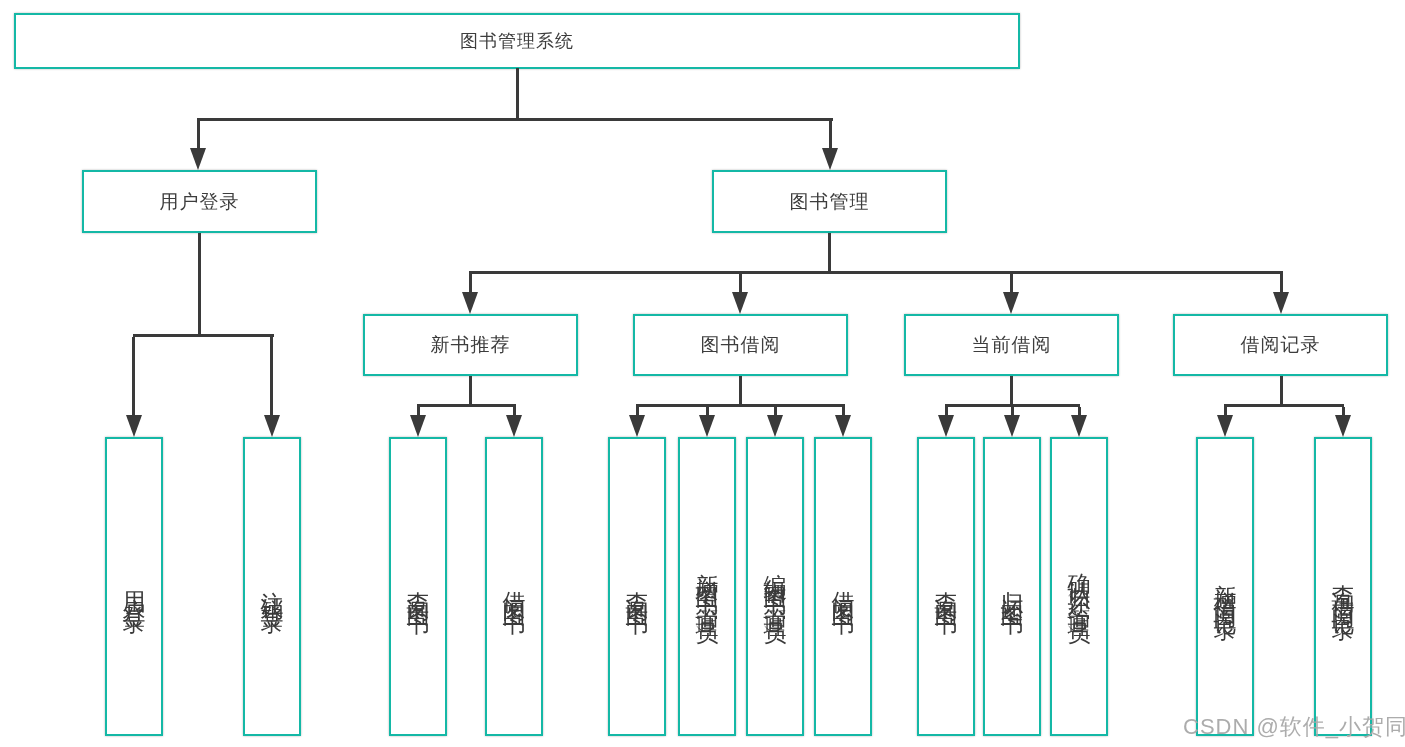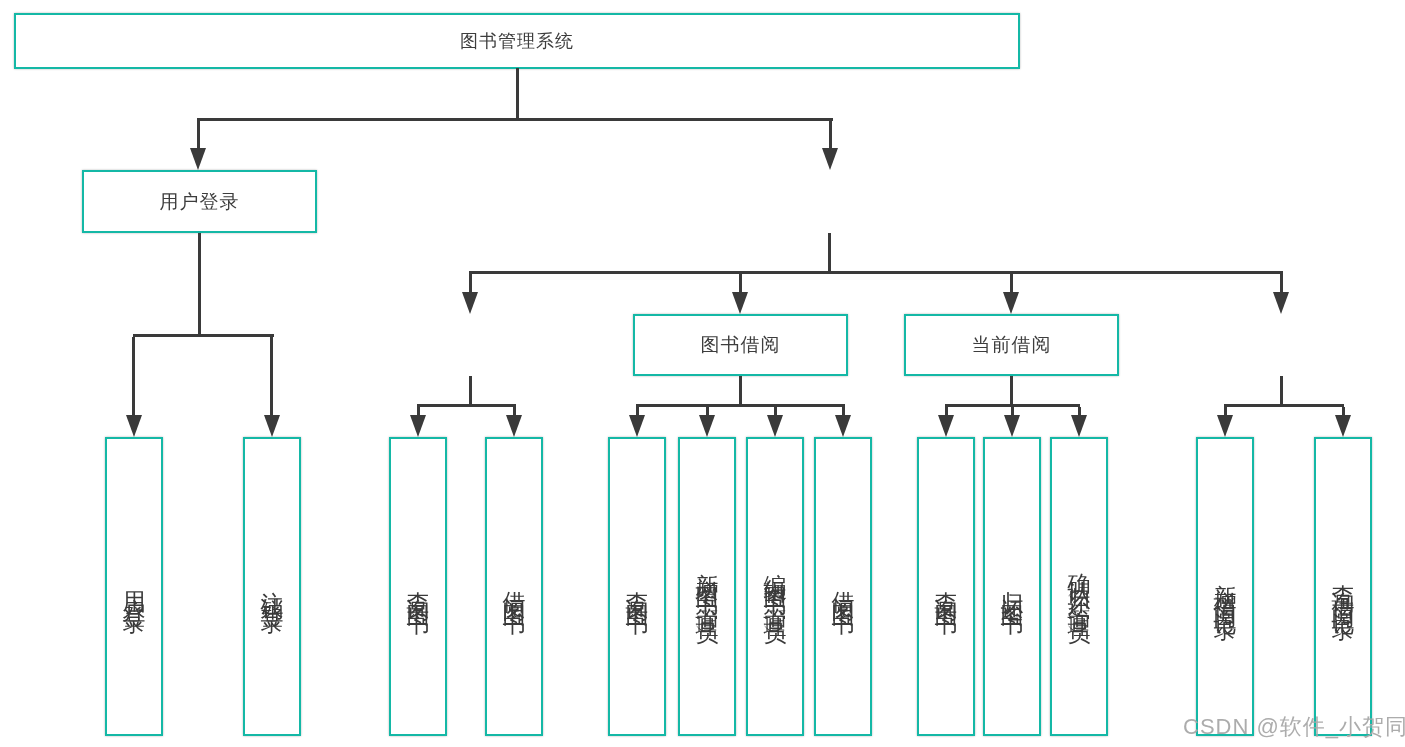--- a/index.html
+++ b/index.html
@@ -49,41 +49,44 @@
   <div class="box root" style="left:14px;top:13px;width:1006px;height:56px">图书管理系统</div>
 
   <i class="vl" style="left:516px;top:68px;width:3px;height:53px"></i>
   <i class="hl" style="left:197px;top:118px;width:636px;height:3px"></i>
   <i class="vl" style="left:197px;top:121px;width:3px;height:31px"></i>
   <i class="ah" style="left:190px;top:148px"></i>
   <i class="vl" style="left:829px;top:121px;width:3px;height:31px"></i>
   <i class="ah" style="left:822px;top:148px"></i>
 
   <div class="box h" style="left:82px;top:170px;width:235px;height:63px">用户登录</div>
+  <div class="box h" style="left:712px;top:170px;width:235px;height:63px">图书管理</div>
 
   <i class="vl" style="left:198px;top:233px;width:3px;height:103px"></i>
   <i class="hl" style="left:133px;top:334px;width:141px;height:3px"></i>
   <i class="vl" style="left:132px;top:337px;width:3px;height:80px"></i>
   <i class="ah" style="left:126px;top:415px"></i>
   <i class="vl" style="left:270px;top:337px;width:3px;height:80px"></i>
   <i class="ah" style="left:264px;top:415px"></i>
 
   <i class="vl" style="left:828px;top:233px;width:3px;height:41px"></i>
   <i class="hl" style="left:469px;top:271px;width:814px;height:3px"></i>
   <i class="vl" style="left:469px;top:274px;width:3px;height:20px"></i>
   <i class="ah" style="left:462px;top:292px"></i>
   <i class="vl" style="left:739px;top:274px;width:3px;height:20px"></i>
   <i class="ah" style="left:732px;top:292px"></i>
   <i class="vl" style="left:1010px;top:274px;width:3px;height:20px"></i>
   <i class="ah" style="left:1003px;top:292px"></i>
   <i class="vl" style="left:1280px;top:274px;width:3px;height:20px"></i>
   <i class="ah" style="left:1273px;top:292px"></i>
 
+  <div class="box h" style="left:363px;top:314px;width:215px;height:62px">新书推荐</div>
   <div class="box h" style="left:633px;top:314px;width:215px;height:62px">图书借阅</div>
   <div class="box h" style="left:904px;top:314px;width:215px;height:62px">当前借阅</div>
+  <div class="box h" style="left:1173px;top:314px;width:215px;height:62px">借阅记录</div>
 
   <i class="vl" style="left:469px;top:376px;width:3px;height:31px"></i>
   <i class="hl" style="left:417px;top:404px;width:99px;height:3px"></i>
   <i class="vl" style="left:417px;top:407px;width:3px;height:10px"></i>
   <i class="ah" style="left:410px;top:415px"></i>
   <i class="vl" style="left:513px;top:407px;width:3px;height:10px"></i>
   <i class="ah" style="left:506px;top:415px"></i>
 
   <i class="vl" style="left:739px;top:376px;width:3px;height:31px"></i>
   <i class="hl" style="left:636px;top:404px;width:209px;height:3px"></i>

